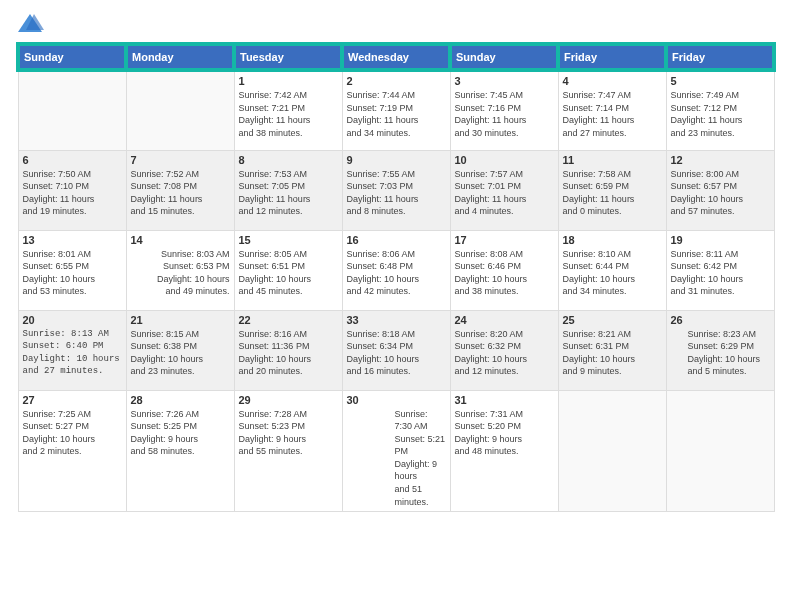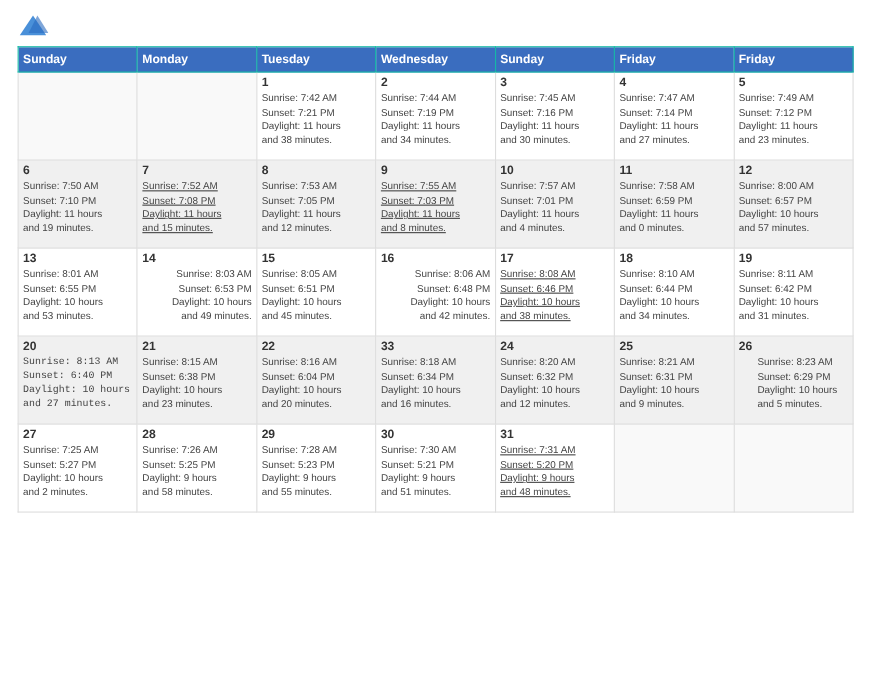--- a/index.html
+++ b/index.html
@@ -47,21 +47,21 @@
       border-collapse: collapse;
       font-size: 10px;
     }
     .calendar th {
       background-color: #3a6dbf;
       color: white;
       padding: 5px 4px;
       text-align: left;
       font-size: 11px;
       font-weight: bold;
-      border: 1px solid #14b8a6;
+      border: 4px solid #14b8a6;
     }
     .calendar td {
       border: 1px solid #ddd;
       vertical-align: top;
       padding: 3px 4px;
       width: calc(100% / 7);
       height: 80px;
       background: #fff;
     }
     .calendar td.empty {
@@ -159,35 +159,35 @@
         <tr class="row-shaded">
           <td>
             <span class="day-number">6</span>
             <div class="day-info" style="white-space: pre-line;">Sunrise: 7:50 AM
 Sunset: 7:10 PM
 Daylight: 11 hours
 and 19 minutes.</div>
           </td>
           <td>
             <span class="day-number">7</span>
-            <div class="day-info" style="white-space: pre-line; text-decoration: underline;">Sunrise: 7:52 AM
+            <div class="day-info" style="white-space: pre-line;">Sunrise: 7:52 AM
 Sunset: 7:08 PM
 Daylight: 11 hours
 and 15 minutes.</div>
           </td>
           <td>
             <span class="day-number">8</span>
             <div class="day-info" style="white-space: pre-line;">Sunrise: 7:53 AM
 Sunset: 7:05 PM
 Daylight: 11 hours
 and 12 minutes.</div>
           </td>
           <td>
             <span class="day-number">9</span>
-            <div class="day-info" style="white-space: pre-line; text-decoration: underline;">Sunrise: 7:55 AM
+            <div class="day-info" style="white-space: pre-line;">Sunrise: 7:55 AM
 Sunset: 7:03 PM
 Daylight: 11 hours
 and 8 minutes.</div>
           </td>
           <td>
             <span class="day-number">10</span>
             <div class="day-info" style="white-space: pre-line;">Sunrise: 7:57 AM
 Sunset: 7:01 PM
 Daylight: 11 hours
 and 4 minutes.</div>
@@ -224,28 +224,28 @@
           </td>
           <td>
             <span class="day-number">15</span>
             <div class="day-info" style="white-space: pre-line;">Sunrise: 8:05 AM
 Sunset: 6:51 PM
 Daylight: 10 hours
 and 45 minutes.</div>
           </td>
           <td>
             <span class="day-number">16</span>
-            <div class="day-info" style="white-space: pre-line; text-align: right;">Sunrise: 8:06 AM
+            <div class="day-info" style="white-space: pre-line;">Sunrise: 8:06 AM
 Sunset: 6:48 PM
 Daylight: 10 hours
 and 42 minutes.</div>
           </td>
           <td>
             <span class="day-number">17</span>
-            <div class="day-info" style="white-space: pre-line; text-decoration: underline;">Sunrise: 8:08 AM
+            <div class="day-info" style="white-space: pre-line;">Sunrise: 8:08 AM
 Sunset: 6:46 PM
 Daylight: 10 hours
 and 38 minutes.</div>
           </td>
           <td>
             <span class="day-number">18</span>
             <div class="day-info" style="white-space: pre-line;">Sunrise: 8:10 AM
 Sunset: 6:44 PM
 Daylight: 10 hours
 and 34 minutes.</div>
@@ -269,21 +269,21 @@
           <td>
             <span class="day-number">21</span>
             <div class="day-info" style="white-space: pre-line;">Sunrise: 8:15 AM
 Sunset: 6:38 PM
 Daylight: 10 hours
 and 23 minutes.</div>
           </td>
           <td>
             <span class="day-number">22</span>
             <div class="day-info" style="white-space: pre-line;">Sunrise: 8:16 AM
-Sunset: 6:04 PM
+Sunset: 11:36 PM
 Daylight: 10 hours
 and 20 minutes.</div>
           </td>
           <td>
             <span class="day-number">33</span>
             <div class="day-info" style="white-space: pre-line;">Sunrise: 8:18 AM
 Sunset: 6:34 PM
 Daylight: 10 hours
 and 16 minutes.</div>
           </td>
@@ -326,28 +326,28 @@
           </td>
           <td>
             <span class="day-number">29</span>
             <div class="day-info" style="white-space: pre-line;">Sunrise: 7:28 AM
 Sunset: 5:23 PM
 Daylight: 9 hours
 and 55 minutes.</div>
           </td>
           <td>
             <span class="day-number">30</span>
-            <div class="day-info" style="white-space: pre-line;">Sunrise: 7:30 AM
+            <div class="day-info" style="white-space: pre-line; margin-left: 48px;">Sunrise: 7:30 AM
 Sunset: 5:21 PM
 Daylight: 9 hours
 and 51 minutes.</div>
           </td>
           <td>
             <span class="day-number">31</span>
-            <div class="day-info" style="white-space: pre-line; text-decoration: underline;">Sunrise: 7:31 AM
+            <div class="day-info" style="white-space: pre-line;">Sunrise: 7:31 AM
 Sunset: 5:20 PM
 Daylight: 9 hours
 and 48 minutes.</div>
           </td>
           <td class="empty"></td>
           <td class="empty"></td>
         </tr>
       </tbody>
   </table>
 </div>

